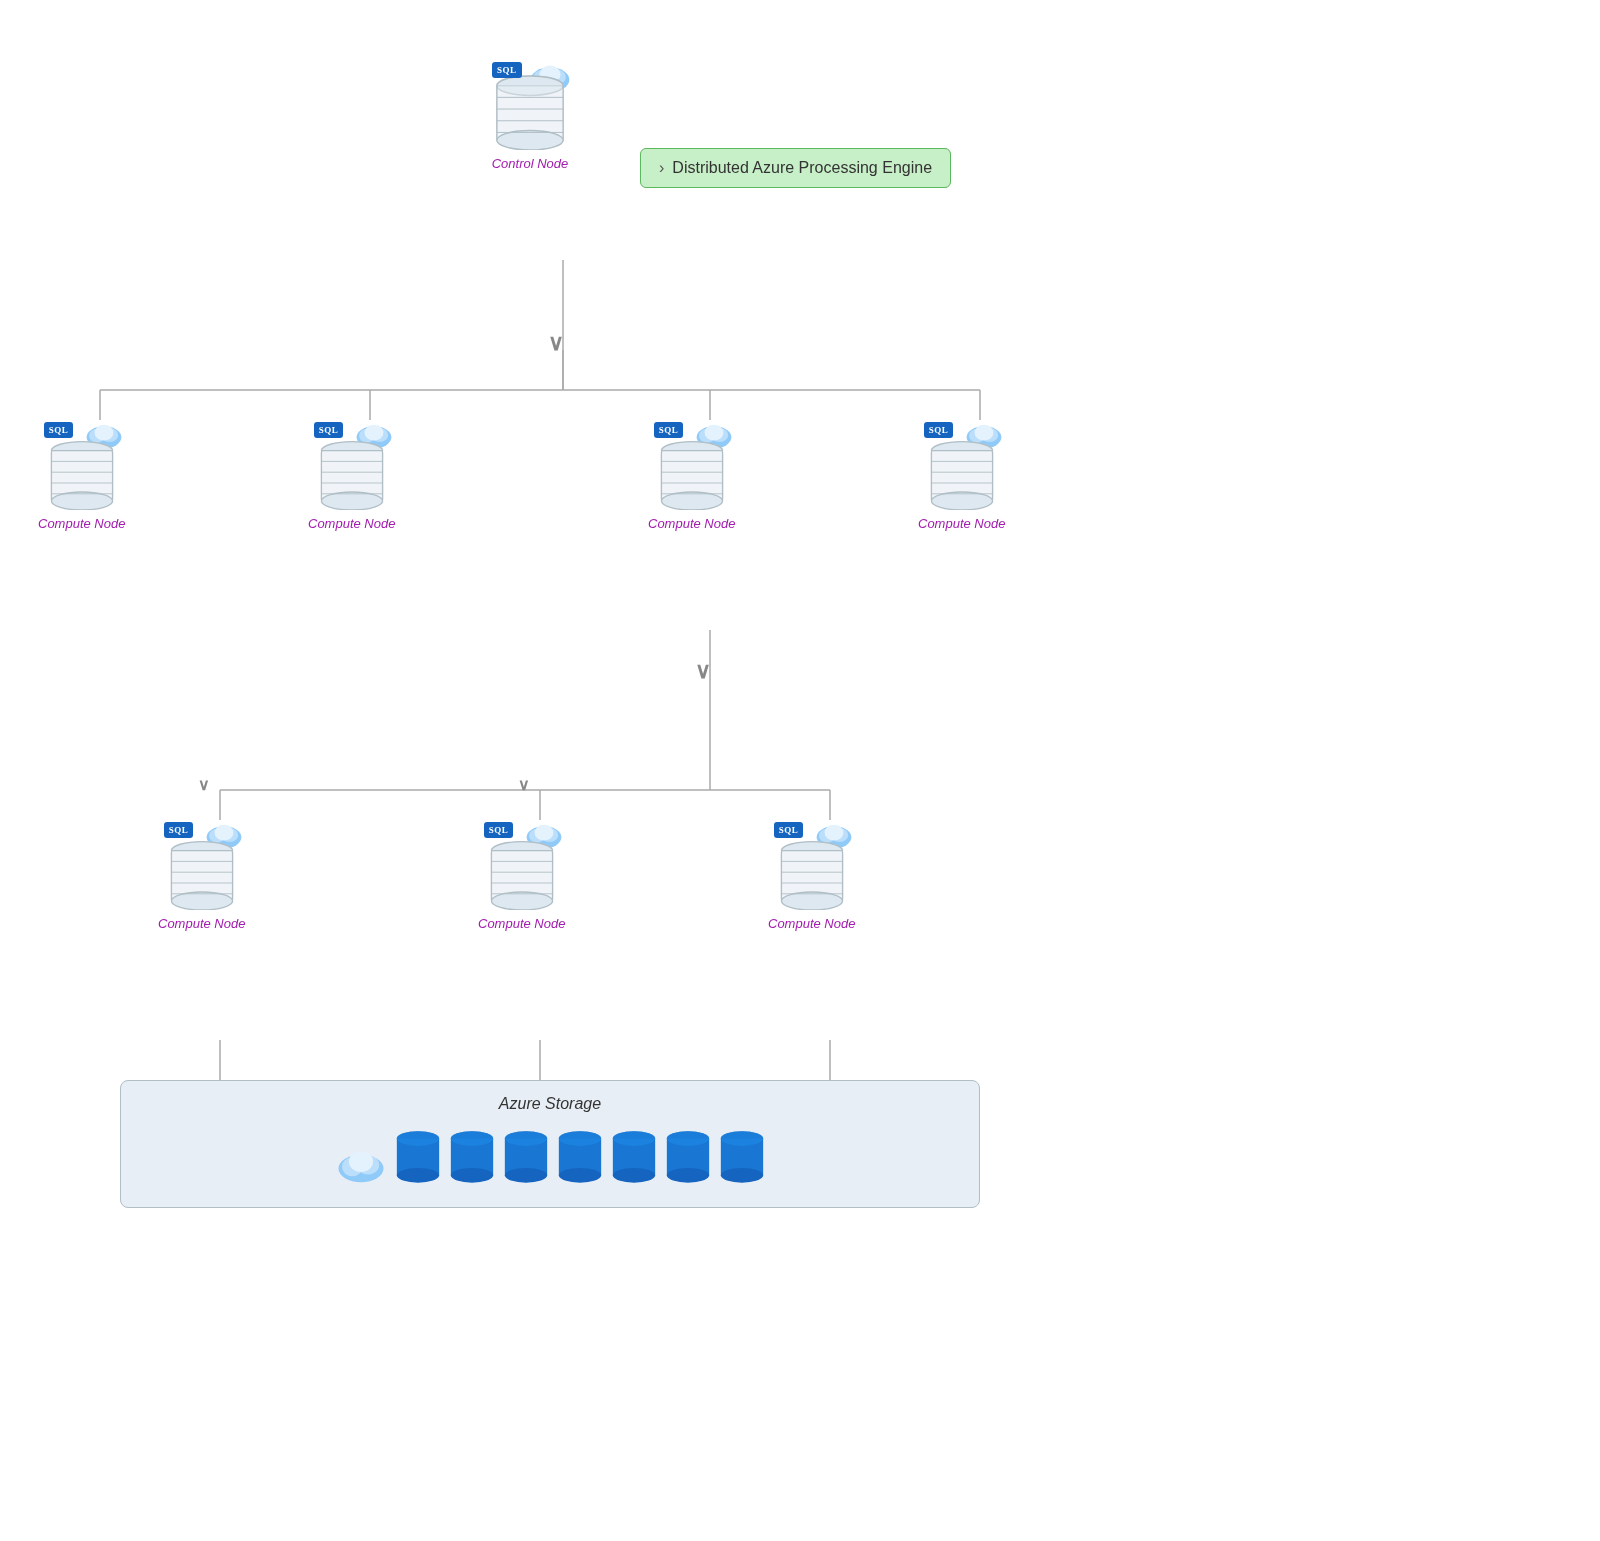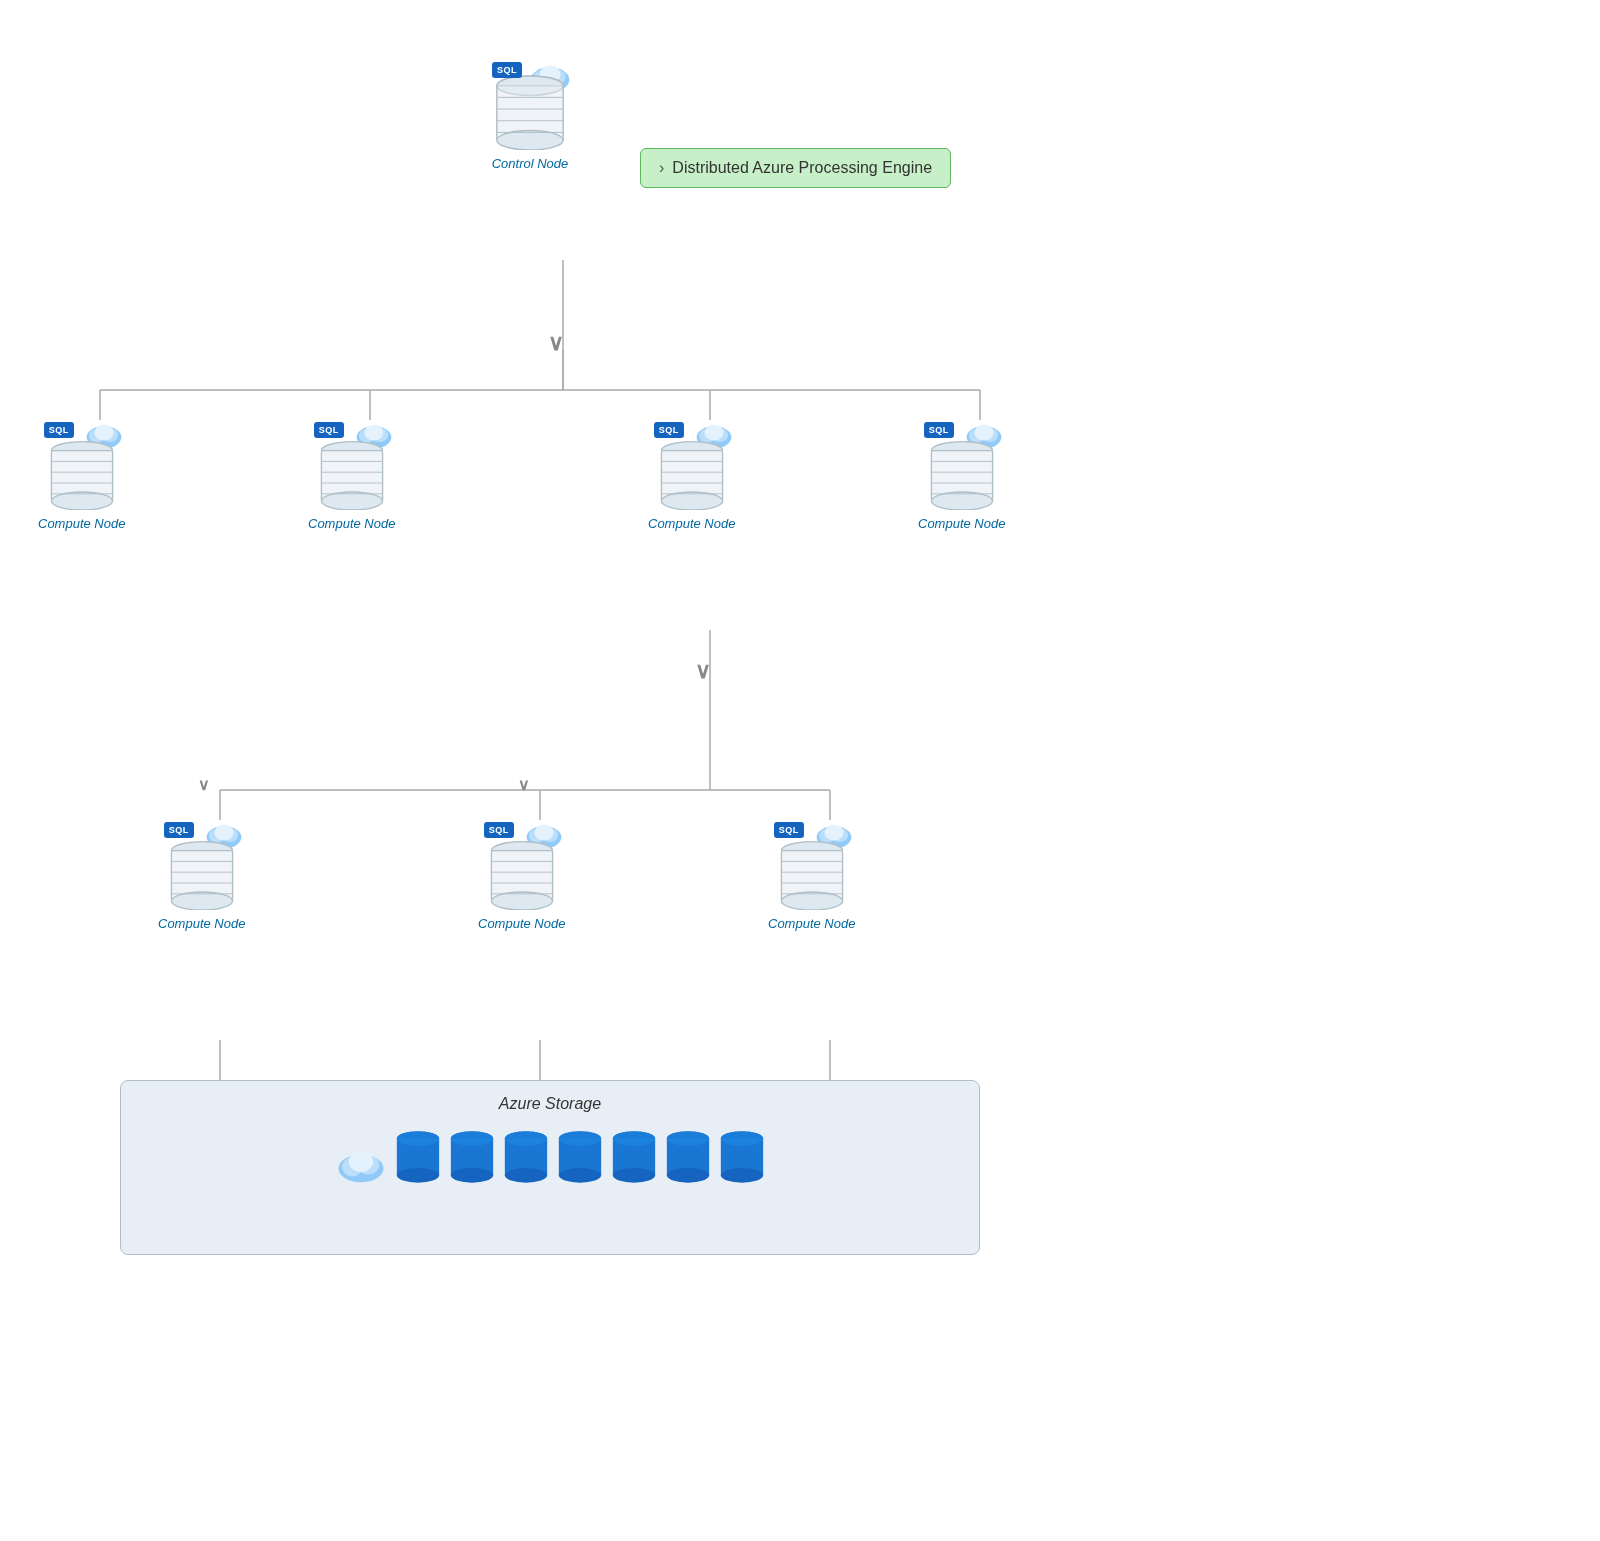--- a/index.html
+++ b/index.html
@@ -24,20 +24,21 @@
       position: absolute;
       display: flex;
       flex-direction: column;
       align-items: center;
     }
 
     .db-icon {
       position: relative;
       width: 80px;
       height: 90px;
+      font-family: Liberation Serif, serif;
     }
 
     .db-icon .sql-badge {
       position: absolute;
       top: 2px;
       left: 2px;
       background: #1565C0;
       color: white;
       font-size: 9px;
       font-weight: bold;
@@ -51,21 +52,21 @@
       position: absolute;
       top: 0;
       right: 0;
       width: 38px;
       height: 30px;
     }
 
     .node-label {
       margin-top: 6px;
       font-size: 13px;
-      color: #0369a1;
+      color: #a21caf;
       font-style: italic;
       text-align: center;
       white-space: nowrap;
     }
 
     
     .cyl-body {
       fill: #f0f4f8;
       stroke: #b0bec5;
       stroke-width: 1.5;
@@ -356,21 +357,21 @@
         <ellipse cx="36" cy="70" rx="34" ry="10" class="cyl-top"></ellipse>
         <line x1="2" y1="26" x2="70" y2="26" class="cyl-lines"></line>
         <line x1="2" y1="38" x2="70" y2="38" class="cyl-lines"></line>
         <line x1="2" y1="50" x2="70" y2="50" class="cyl-lines"></line>
         <line x1="2" y1="62" x2="70" y2="62" class="cyl-lines"></line>
       </svg>
     </div>
     <div class="node-label">Compute Node</div>
   </div>
 
-  <div class="azure-storage-box" style="left:120px; top:1080px; width:860px; height:175px;">
+  <div class="azure-storage-box" style="left:120px; top:1080px; width:860px; height:128px;">
     <div class="azure-storage-title">Azure Storage</div>
     <div class="storage-icons">
 
       <svg viewBox="0 0 60 44" width="52" height="40">
         <ellipse cx="30" cy="26" rx="26" ry="16" fill="#90CAF9"></ellipse>
         <ellipse cx="20" cy="24" rx="12" ry="11" fill="#BBDEFB"></ellipse>
         <ellipse cx="38" cy="22" rx="13" ry="11" fill="#BBDEFB"></ellipse>
         <ellipse cx="30" cy="18" rx="14" ry="12" fill="#e3f2fd"></ellipse>
       </svg>
 

